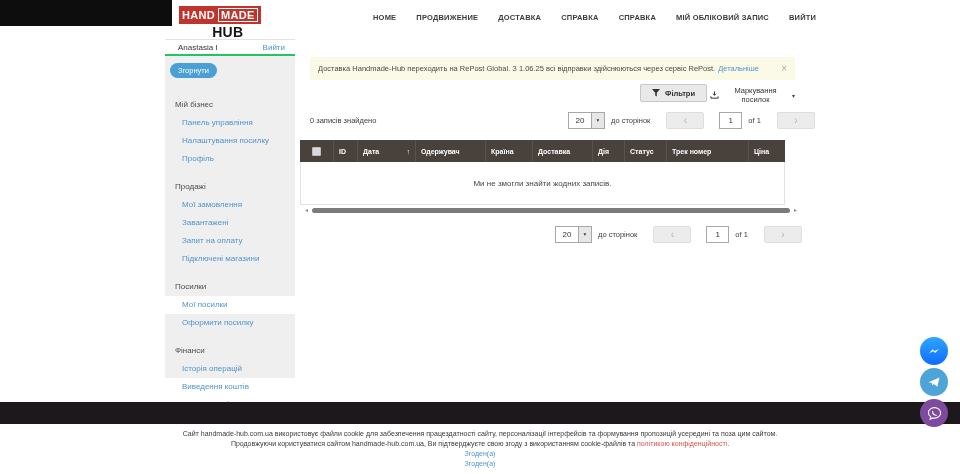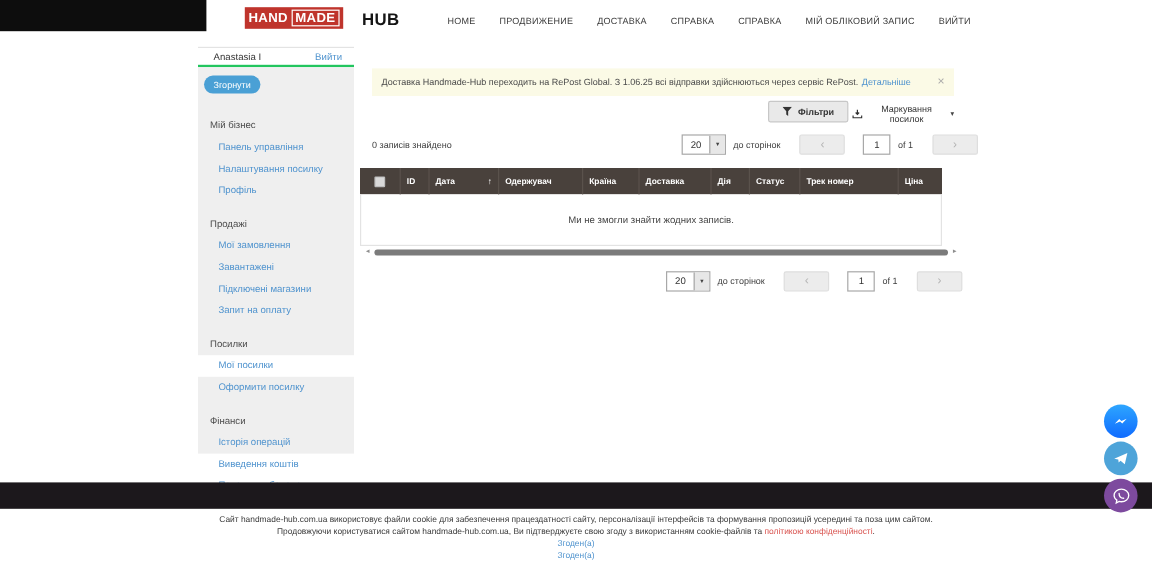--- a/index.html
+++ b/index.html
@@ -4,26 +4,26 @@
 <style>
   * { margin:0; padding:0; box-sizing:border-box; }
   html,body { width:960px; height:474px; }
   body { position:relative; font-family:"Liberation Sans",sans-serif; background:#fff; overflow:hidden; color:#333; }
   a { text-decoration:none; cursor:pointer; }
 
   
   .corner-black { position:absolute; left:0; top:0; width:172px; height:26px; background:#0d0d0d; }
 
   
-  .logo { position:absolute; left:204px; top:6px; display:flex; align-items:flex-end; cursor:pointer; }
+  .logo { position:absolute; left:179px; top:6px; display:flex; align-items:center; cursor:pointer;flex-direction:column; }
   .logo-red { background:#bf342c; color:#fff; display:inline-flex; align-items:center; gap:3px; padding:2px 3px; font-weight:bold; font-size:11px; letter-spacing:.3px; }
   .logo-made { border:1px solid #fff; padding:0 2px; }
   .logo-hub { color:#151515; font-weight:bold; font-size:14px; margin-left:16px; letter-spacing:.3px; }
   .nav { position:absolute; left:373px; top:0; height:34px; display:flex; align-items:center; gap:20px; }
-  .nav a { font-size:7.5px; font-weight:normal; color:#3b3b3b; letter-spacing:.2px; white-space:nowrap; }
+  .nav a { font-size:7.5px; font-weight:bold; color:#3b3b3b; letter-spacing:.2px; white-space:nowrap; }
 
   
   .user-row { position:absolute; left:165px; top:39px; width:130px; height:17px; background:#fff;
               border-top:1px solid #e3e3e3; border-bottom:2px solid #22c55e;
               display:flex; justify-content:space-between; align-items:center; padding:0 10px 0 13px; font-size:8px; }
   .user-row .logout { color:#4f93ce; }
 
   
   .sidebar { position:absolute; left:165px; top:56px; width:130px; height:322px; background:#efefef; font-size:8px; }
   .collapse-btn { display:inline-block; margin:7px 0 8px 5px; background:#4aa0d5; color:#fff; border:none;
@@ -125,22 +125,22 @@
 
 <div class="sidebar">
   <button class="collapse-btn">Згорнути</button>
   <div class="side-title">Мій бізнес</div>
   <a class="side-item">Панель управління</a>
   <a class="side-item">Налаштування посилку</a>
   <a class="side-item">Профіль</a>
   <div class="side-title">Продажі</div>
   <a class="side-item">Мої замовлення</a>
   <a class="side-item">Завантажені</a>
+  <a class="side-item">Запит на оплату</a>
   <a class="side-item">Підключені магазини</a>
-  <a class="side-item">Запит на оплату</a>
   <div class="side-title">Посилки</div>
   <a class="side-item selected">Мої посилки</a>
   <a class="side-item">Оформити посилку</a>
   <div class="side-title">Фінанси</div>
   <a class="side-item">Історія операцій</a>
   <a class="side-item">Виведення коштів</a>
   <a class="side-item">Поповнити баланс</a>
 </div>
 
 <div class="banner">

